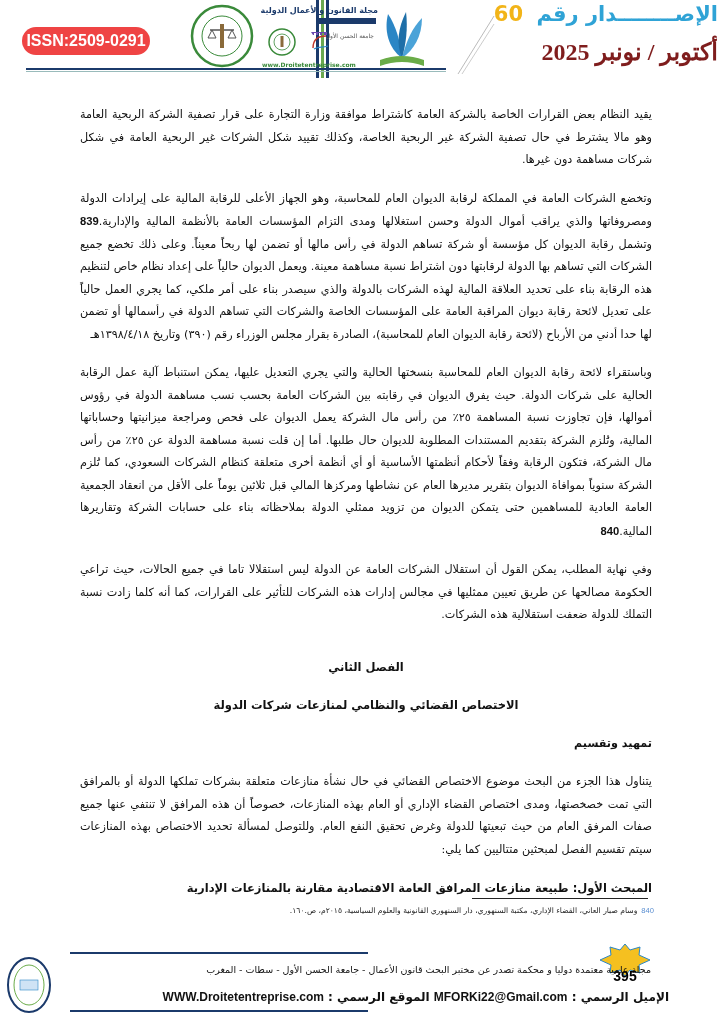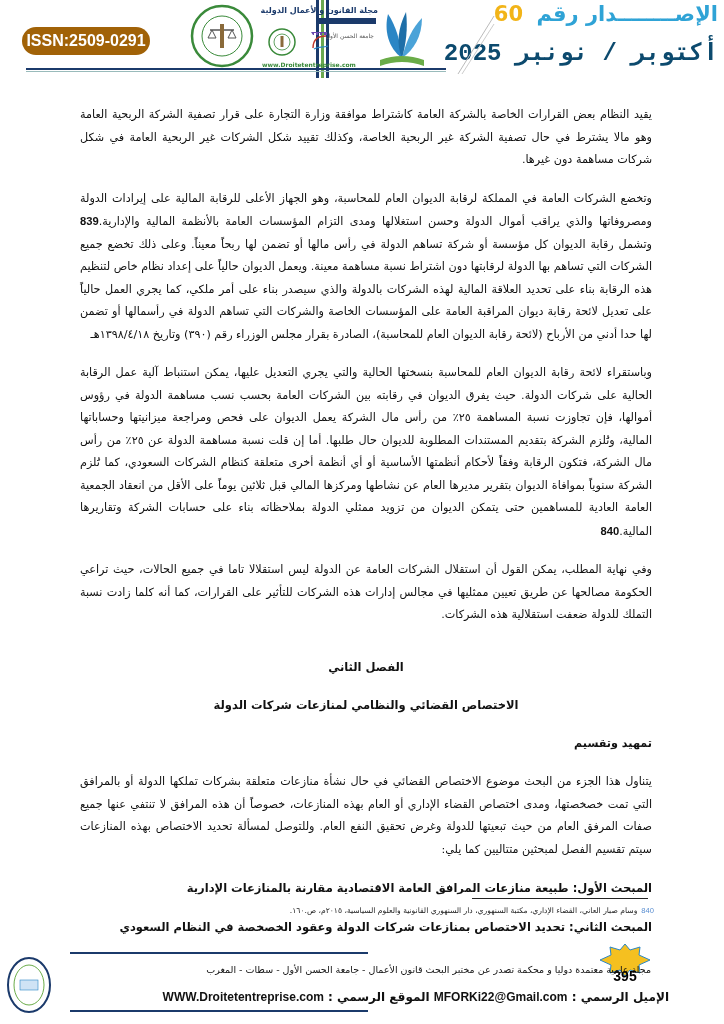--- a/index.html
+++ b/index.html
@@ -4,39 +4,39 @@
   <style>
     * { box-sizing: border-box; margin: 0; padding: 0; }
     html, body { width: 724px; height: 1024px; background: #ffffff; overflow: hidden; }
     body { position: relative; font-family: "DejaVu Sans", sans-serif; color: #111; }
 
     
     .header { position: absolute; top: 0; left: 0; width: 724px; height: 78px; }
     .issue-block { position: absolute; right: 6px; top: 0; width: 262px; height: 78px; direction: rtl; }
     .issue-label { position: absolute; right: 0; top: 2px; font-family: "DejaVu Sans", sans-serif; font-weight: bold; font-size: 21px; color: #2fa3d6; white-space: nowrap; letter-spacing: 0; }
     .issue-label .num { color: #f2b418; margin-right: 6px; }
-    .issue-date { position: absolute; right: 0; top: 38px; font-family: Liberation Mono, monospace; font-weight: bold; font-size: 24px; color: #0c4a6e; white-space: nowrap; }
+    .issue-date { position: absolute; right: 0; top: 38px; font-family: Liberation Serif, serif; font-weight: bold; font-size: 24px; color: #7f1d1d; white-space: nowrap; }
     .slash-deco { position: absolute; left: 0; top: 10px; width: 40px; height: 66px; }
     .vbars { position: absolute; left: 316px; top: 0; width: 14px; height: 78px; }
     .vbars span { position: absolute; top: 0; height: 78px; width: 3px; }
     .vbars .b1 { left: 0; background: #1b3a6b; }
     .vbars .b2 { left: 5px; background: #6aa84f; }
     .vbars .b3 { left: 10px; background: #1b3a6b; }
 
     .journal-logo { position: absolute; left: 258px; top: 4px; width: 120px; height: 66px; }
     .journal-title { position: absolute; right: 0; top: 2px; font-size: 8px; color: #1b3a6b; font-weight: bold; white-space: nowrap; }
     .journal-sub { position: absolute; right: 2px; top: 14px; width: 58px; height: 6px; background: #1b3a6b; }
     .univ-name { position: absolute; right: 4px; top: 28px; font-size: 6px; color: #555; white-space: nowrap; }
     .site-small { position: absolute; left: 4px; top: 57px; font-size: 6px; color: #3a8a3a; font-weight: bold; white-space: nowrap; direction: ltr; }
     .book-icon { position: absolute; left: 378px; top: 8px; width: 48px; height: 60px; }
     .lab-seal { position: absolute; left: 190px; top: 4px; width: 64px; height: 64px; }
     .small-seal { position: absolute; left: 268px; top: 28px; width: 28px; height: 28px; }
     .univ-logo { position: absolute; left: 308px; top: 28px; width: 22px; height: 22px; }
 
-    .issn-badge { position: absolute; left: 22px; top: 27px; width: 128px; height: 28px; border-radius: 14px; background: #a16207; color: #fff; font-size: 16px; font-weight: bold; line-height: 28px; text-align: center; direction: ltr; font-family: "Liberation Sans", sans-serif; }
+    .issn-badge { position: absolute; left: 22px; top: 27px; width: 128px; height: 28px; border-radius: 14px; background: #ef4444; color: #fff; font-size: 16px; font-weight: bold; line-height: 28px; text-align: center; direction: ltr; font-family: "Liberation Sans", sans-serif; }
     .header-rule { position: absolute; left: 26px; top: 68px; width: 420px; height: 2px; background: #1b3a6b; }
     .header-rule2 { position: absolute; left: 26px; top: 71px; width: 420px; height: 1px; background: #9bb; }
 
     
     .content { position: absolute; top: 88px; left: 64px; width: 604px; direction: rtl; text-align: justify; font-family: "DejaVu Sans", sans-serif; font-size: 11.2px; line-height: 22.5px; color: #111; }
     .content p { margin: 16px; text-align-last: right; }
     .fn-ref { color: #111; font-family: "Liberation Sans", sans-serif; font-weight: bold; }
     .chapter { text-align: center !important; text-align-last: center !important; font-weight: bold; font-size: 11.5px; }
     .chapter-block { margin-top: 29px; }
     .chapter-title { margin-top: 2px; }
@@ -129,21 +129,20 @@
   <p>وفي نهاية المطلب، يمكن القول أن استقلال الشركات العامة عن الدولة ليس استقلالا تاما في جميع الحالات، حيث تراعي الحكومة مصالحها عن طريق تعيين ممثليها في مجالس إدارات هذه الشركات للتأثير على القرارات، كما أنه كلما زادت نسبة التملك للدولة ضعفت استقلالية هذه الشركات.</p>
 
   <div class="chapter-block">
     <p class="chapter">الفصل الثاني</p>
     <p class="chapter chapter-title">الاختصاص القضائي والنظامي لمنازعات شركات الدولة</p>
   </div>
 
   <p class="subhead">تمهيد وتقسيم</p>
   <p>يتناول هذا الجزء من البحث موضوع الاختصاص القضائي في حال نشأة منازعات متعلقة بشركات تملكها الدولة أو بالمرافق التي تمت خصخصتها، ومدى اختصاص القضاء الإداري أو العام بهذه المنازعات، خصوصاً أن هذه المرافق لا تنتفي عنها جميع صفات المرفق العام من حيث تبعيتها للدولة وغرض تحقيق النفع العام. وللتوصل لمسألة تحديد الاختصاص بهذه المنازعات سيتم تقسيم الفصل لمبحثين متتاليين كما يلي:</p>
   <p class="section-line">المبحث الأول: طبيعة منازعات المرافق العامة الاقتصادية مقارنة بالمنازعات الإدارية</p>
-  <p class="section-line">المبحث الثاني: تحديد الاختصاص بمنازعات شركات الدولة وعقود الخصخصة في النظام السعودي</p>
 </div>
 
 <div class="fn-rule"></div>
 <div class="footnotes">
   <div class="footnote">
     <span class="num">840</span><span>وسام صبار العاني، القضاء الإداري، مكتبة السنهوري، دار السنهوري القانونية والعلوم السياسية، ٢٠١٥م، ص.١٦٠.</span>
   </div>
 </div>
 
 <div class="page-badge">

